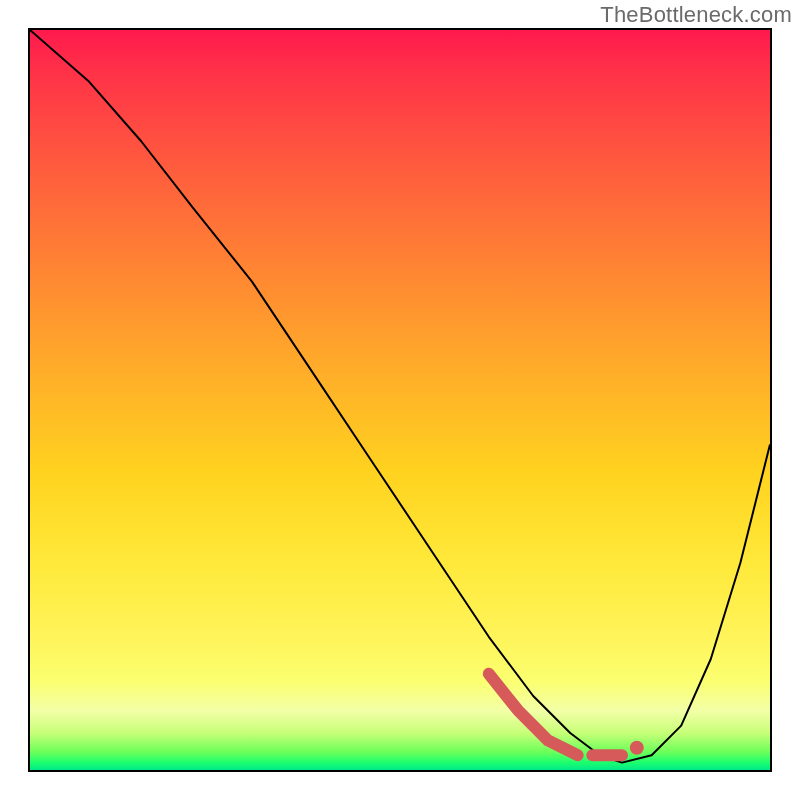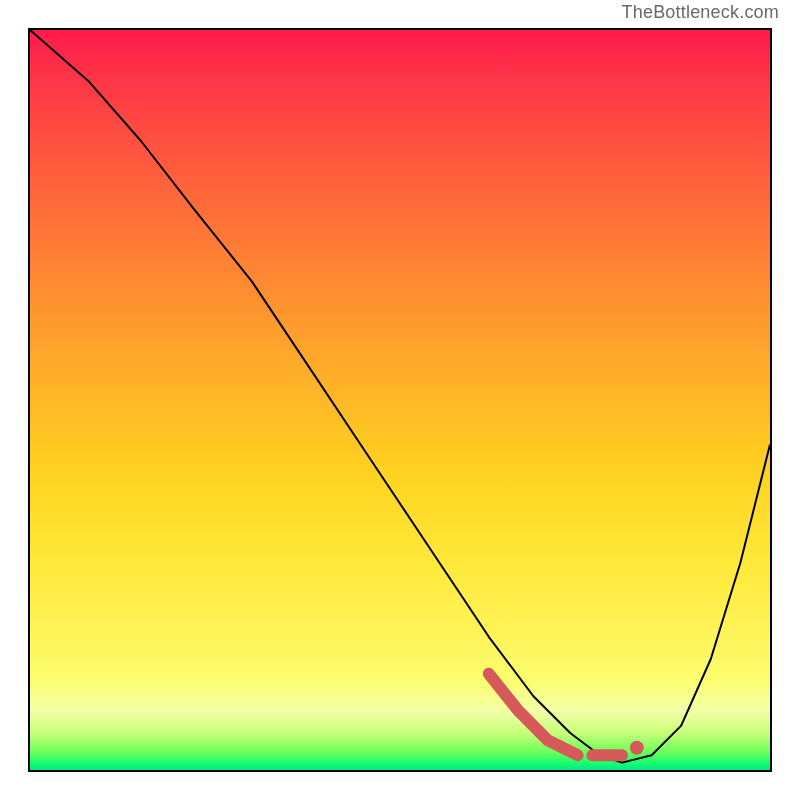--- a/index.html
+++ b/index.html
@@ -12,22 +12,22 @@
     overflow: hidden;
   }
   .frame {
     position: relative;
     width: 800px;
     height: 800px;
   }
   .watermark {
     position: absolute;
     top: 2px;
-    right: 21px;
-    font-size: 18px;
+    right: 8px;
+    font-size: 22px;
     color: #6a6a6a;
     letter-spacing: 0.2px;
     z-index: 10;
   }
   .plot-box {
     position: absolute;
     left: 28px;
     top: 28px;
     width: 744px;
     height: 744px;

